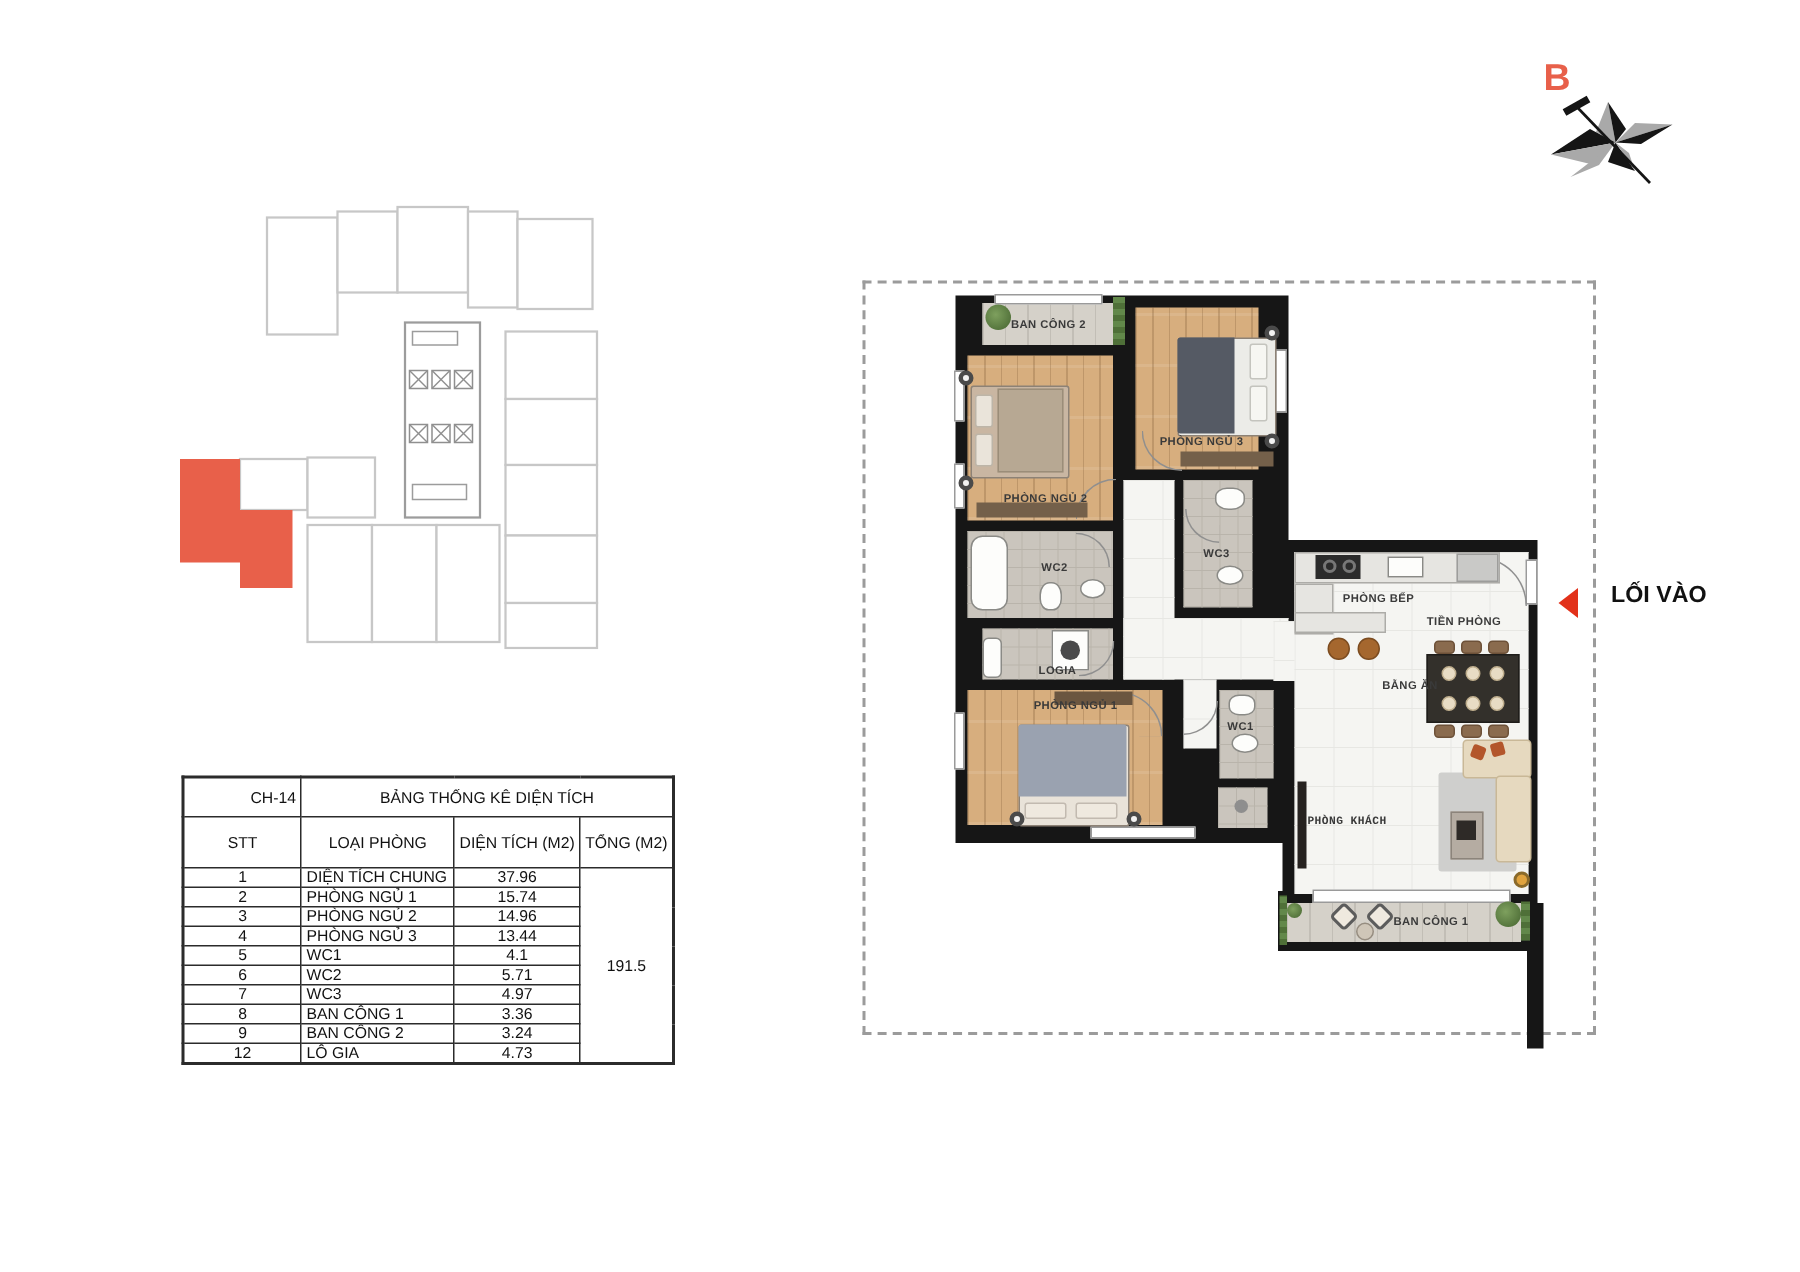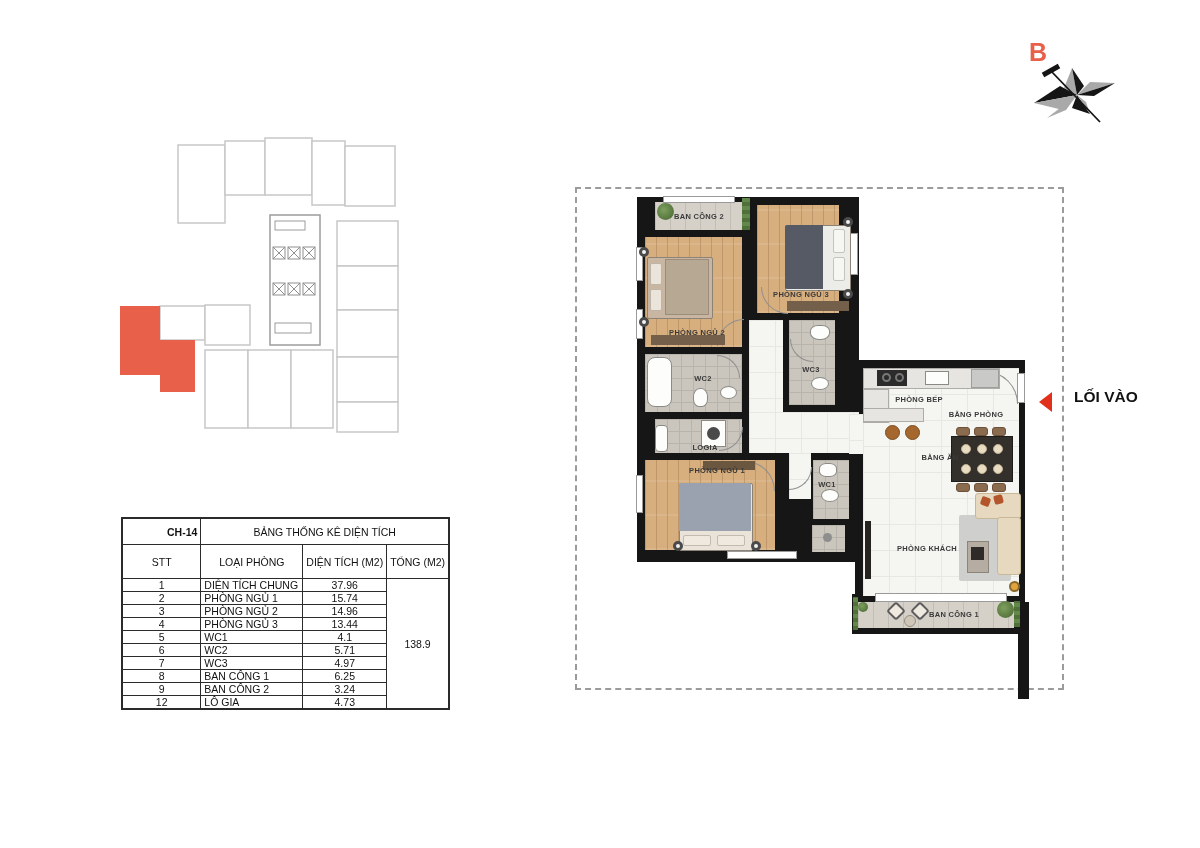--- a/index.html
+++ b/index.html
@@ -123,34 +123,34 @@
 
   <table class="area-table">
     <colgroup>
         <col style="width:47px">
         <col style="width:102px">
         <col style="width:78px">
         <col style="width:45px">
       </colgroup>
     <tbody>
         <tr>
-      <td class="hd red" style="font-weight:bold;padding-left:44px;">CH-14</td>
+      <td class="hd red" style="font-weight:normal;padding-left:44px;">CH-14</td>
       <td class="hd" colspan="3">BẢNG THỐNG KÊ DIỆN TÍCH</td>
     </tr>
     <tr>
       <td class="hd2">STT</td>
       <td class="hd2">LOẠI PHÒNG</td>
       <td class="hd2">DIỆN TÍCH (M2)</td>
       <td class="hd2">TỔNG (M2)</td>
     </tr>
     <tr class="r">
       <td class="c">1</td>
       <td>DIỆN TÍCH CHUNG</td>
       <td class="c red">37.96</td>
-      <td class="c red" rowspan="10">138.9</td>
+      <td class="c red" rowspan="10">191.5</td>
     </tr>
     <tr class="r">
       <td class="c">2</td>
       <td>PHÒNG NGỦ 1</td>
       <td class="c red">15.74</td>
     </tr>
     <tr class="r">
       <td class="c">3</td>
       <td>PHÒNG NGỦ 2</td>
       <td class="c red">14.96</td>
@@ -171,21 +171,21 @@
       <td class="c red">5.71</td>
     </tr>
     <tr class="r">
       <td class="c">7</td>
       <td>WC3</td>
       <td class="c red">4.97</td>
     </tr>
     <tr class="r">
       <td class="c">8</td>
       <td>BAN CÔNG 1</td>
-      <td class="c red">6.25</td>
+      <td class="c red">3.36</td>
     </tr>
     <tr class="r">
       <td class="c">9</td>
       <td>BAN CÔNG 2</td>
       <td class="c red">3.24</td>
     </tr>
     <tr class="r">
       <td class="c">12</td>
       <td>LÔ GIA</td>
       <td class="c red">4.73</td>
@@ -322,23 +322,23 @@
 
       <div class="rlabel" style="left:122px;top:27px;">BAN CÔNG 2</div>
       <div class="rlabel" style="left:120px;top:143px;">PHÒNG NGỦ 2</div>
       <div class="rlabel" style="left:224px;top:105px;">PHÒNG NGỦ 3</div>
       <div class="rlabel" style="left:126px;top:189px;">WC2</div>
       <div class="rlabel" style="left:234px;top:180px;">WC3</div>
       <div class="rlabel" style="left:128px;top:258px;">LOGIA</div>
       <div class="rlabel" style="left:140px;top:281px;">PHÒNG NGỦ 1</div>
       <div class="rlabel" style="left:250px;top:295px;">WC1</div>
       <div class="rlabel" style="left:342px;top:210px;">PHÒNG BẾP</div>
-      <div class="rlabel" style="left:399px;top:225px;">BẰNG PHÒNG</div>
+      <div class="rlabel" style="left:399px;top:225px;">TIỀN PHÒNG</div>
       <div class="rlabel" style="left:363px;top:268px;">BẰNG ĂN</div>
-      <div class="rlabel" style="left:350px;top:359px;">PHÒNG KHÁCH</div>
+      <div class="rlabel" style="left:321px;top:359px;font-family:Liberation Mono, monospace;">PHÒNG KHÁCH</div>
       <div class="rlabel" style="left:377px;top:425px;">BAN CÔNG 1</div>
 
       <div class="arrow-left" style="left:462px;top:203px;"></div>
     </div>
   </div>
 
   <div class="entry-label">LỐI VÀO</div>
 
 </div>
 

